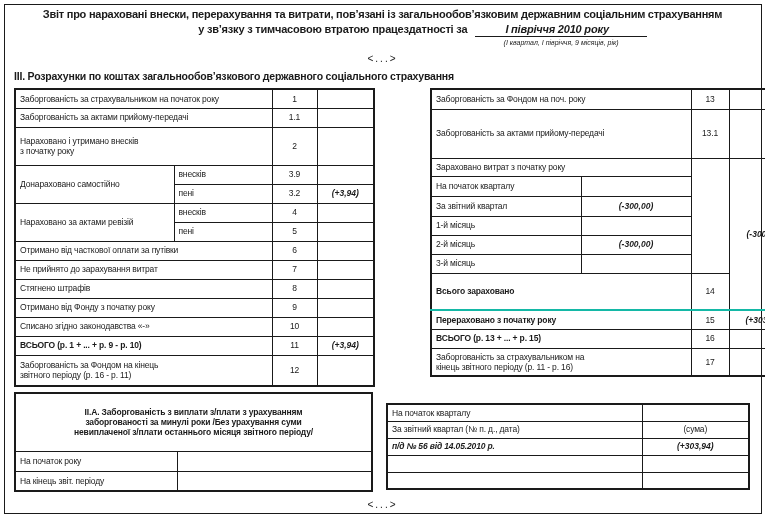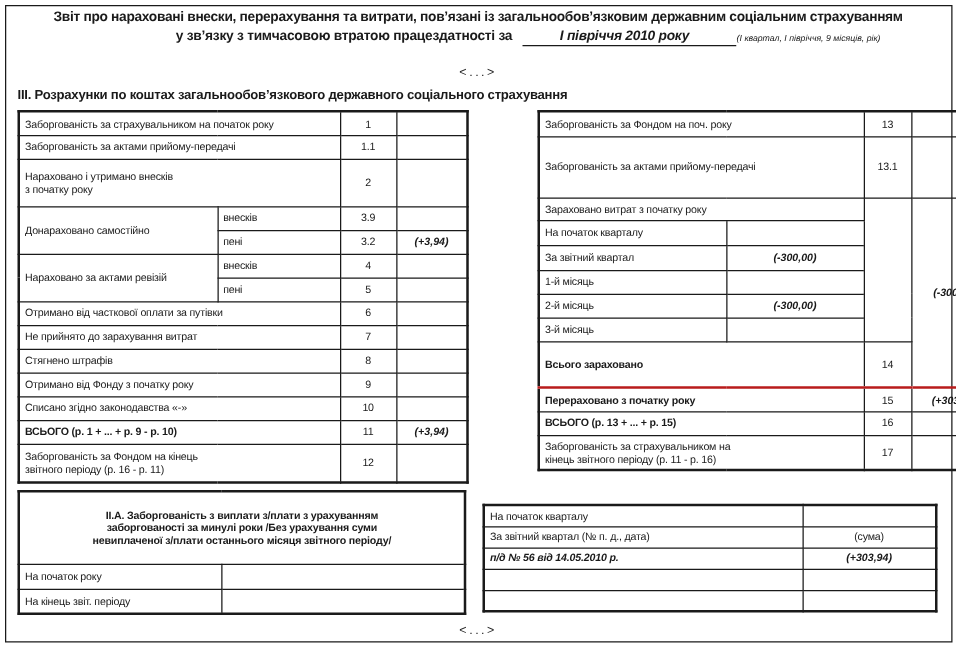--- a/index.html
+++ b/index.html
@@ -5,37 +5,37 @@
   html,body{margin:0;padding:0;background:#fff;}
   .page{position:relative;width:765px;height:517px;background:#fff;overflow:hidden;
         font-family:"Liberation Sans",sans-serif;color:#1a1a1a;}
   .page-border{position:absolute;left:4px;top:4px;width:756px;height:508px;
         border:1px solid #1a1a1a;pointer-events:none;}
   
   .h1{position:absolute;top:8px;left:0;width:765px;text-align:center;
       font-weight:bold;font-size:11px;letter-spacing:-0.25px;}
   .h2{position:absolute;top:23px;left:0;width:765px;display:flex;
       justify-content:center;align-items:flex-start;font-weight:bold;font-size:11px;letter-spacing:-0.2px;padding-left:40px;}
-  .pw{display:inline-flex;flex-direction:row;align-items:center;margin-left:8px;}
+  .pw{display:inline-flex;flex-direction:column;align-items:center;margin-left:8px;}
   .period{font-style:italic;border-bottom:1.5px solid #1a1a1a;padding:0 38px 1px 30px;}
   .hint{font-weight:normal;font-style:italic;font-size:7px;margin-top:2px;letter-spacing:0;}
   .om{position:absolute;left:0;width:765px;text-align:center;font-size:10px;letter-spacing:2px;}
   .om-top{top:53px;}
   .om-bottom{top:499px;}
   .sec{position:absolute;top:70px;left:14px;font-weight:bold;font-size:10.5px;letter-spacing:-0.2px;}
   
   table{border-collapse:collapse;table-layout:fixed;border:2px solid #1a1a1a;}
   td{border:1px solid #1a1a1a;font-size:8.5px;line-height:1.18;padding:1px 4px;
      vertical-align:middle;letter-spacing:-0.15px;white-space:pre-line;overflow:hidden;}
   .num{text-align:center;padding:1px 1px;}
   .val{text-align:center;font-weight:bold;font-style:italic;padding:1px 1px;letter-spacing:0;}
   .b{font-weight:bold;}
   .bi{font-weight:bold;font-style:italic;}
   .ctr{text-align:center;}
-  tr.thick td{border-top:2px solid #b91c1c;}
+  tr.thick td{border-top:2px solid #14b8a6;}
   .t-left{position:absolute;left:14px;top:88px;width:359px;}
   .t-right{position:absolute;left:386px;top:88px;width:368px;margin-left:44px;}
   .box-iia{position:absolute;left:14px;top:392px;width:357px;}
   .box-iia .title{font-weight:bold;text-align:center;vertical-align:middle;padding:2px 10px;}
   .tr-title{position:absolute;top:389px;left:386px;width:362px;text-align:center;
             font-weight:bold;font-size:9.5px;letter-spacing:-0.2px;}
   .t-transfers{position:absolute;left:386px;top:403px;width:362px;}
 </style>
 </head>
 <body>

